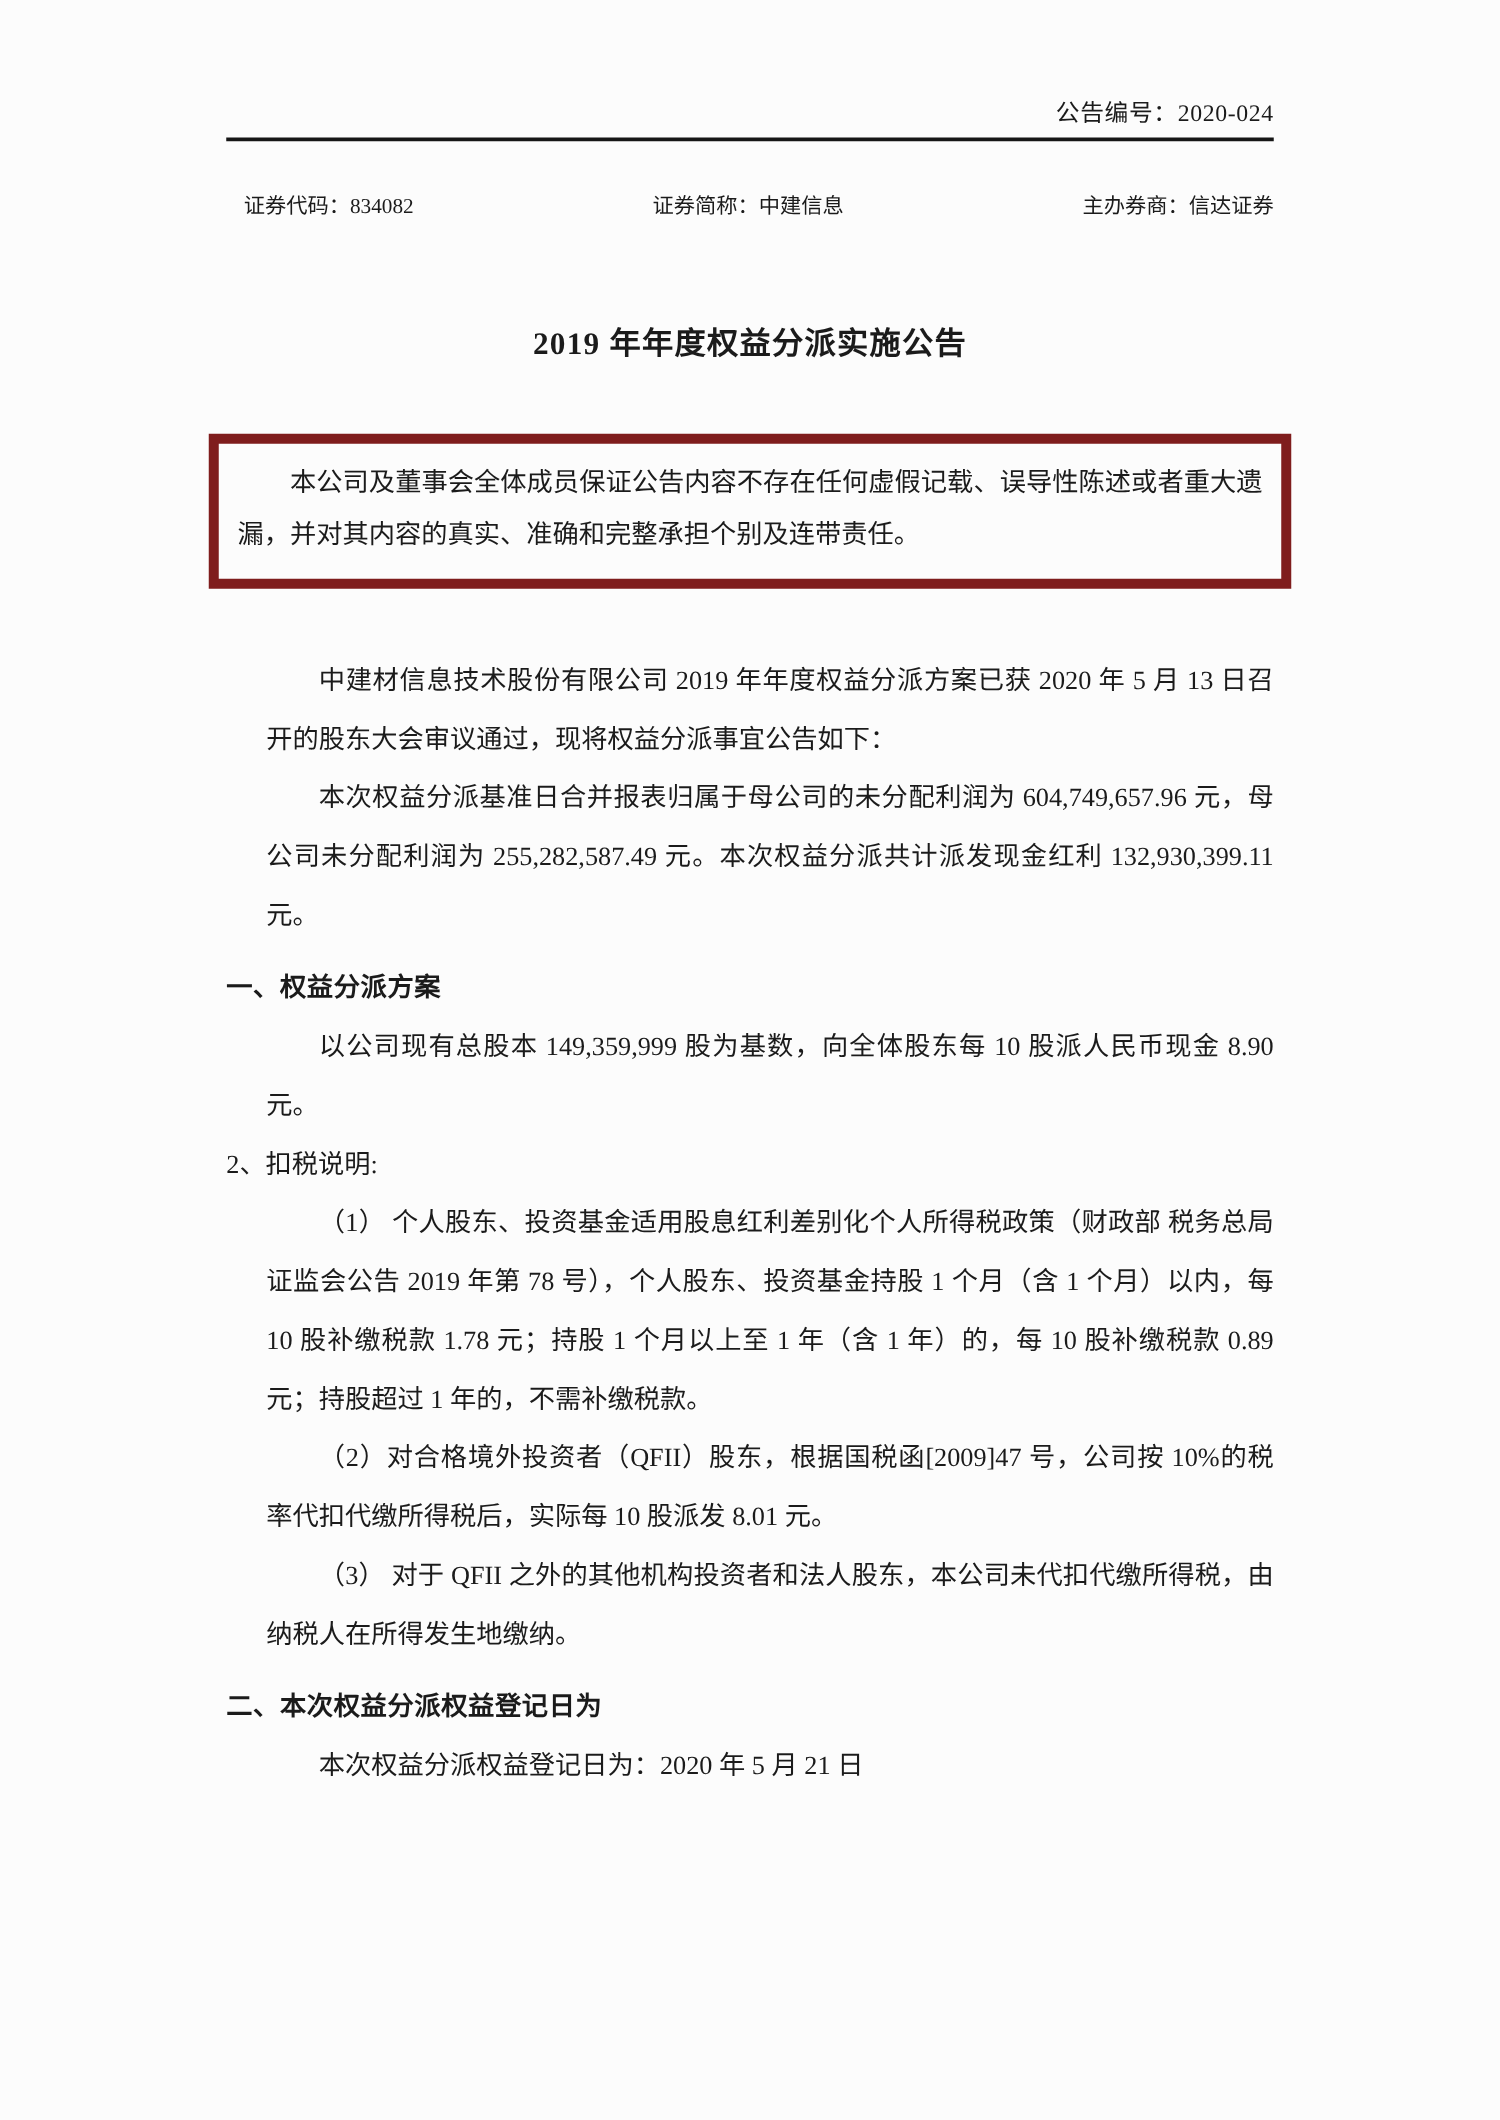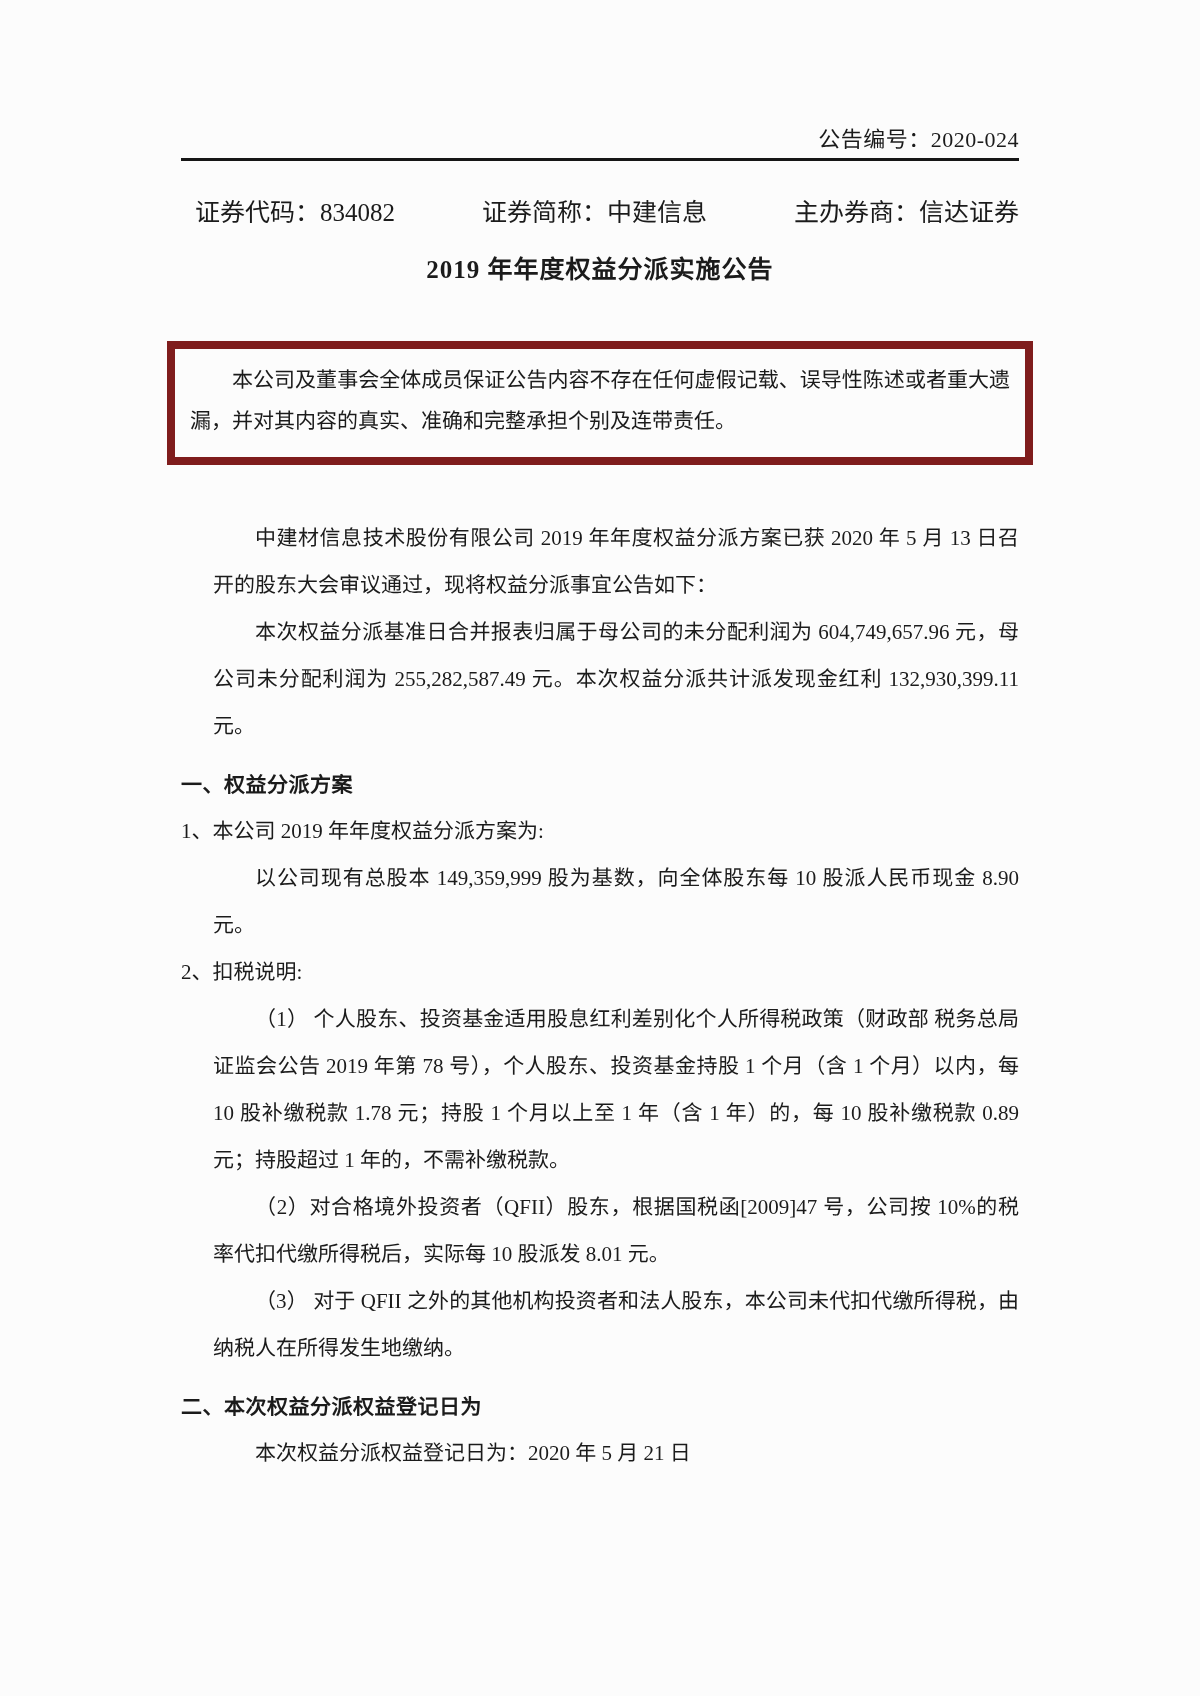--- a/index.html
+++ b/index.html
@@ -16,39 +16,38 @@
   }
   .page {
     box-sizing: border-box;
     width: 1200px;
     min-height: 1696px;
     padding: 80px 181px 60px 181px;
     background: #fcfcfc;
   }
   .doc-no {
     text-align: right;
-    font-size: 22px;
+    font-size: 19px;
     line-height: 24px;
     margin-bottom: 6px;
     letter-spacing: 0.5px;
-    margin-top: 48px;
   }
   .top-rule {
     height: 3px;
     background: #161616;
     margin-bottom: 38px;
   }
   .sec-header {
     display: flex;
     justify-content: space-between;
     align-items: flex-start;
-    font-size: 25px;
+    font-size: 17px;
     line-height: 28px;
     padding-left: 14px;
-    margin-bottom: 28px;
+    margin-bottom: 82px;
   }
   .title {
     text-align: center;
     font-size: 25px;
     font-weight: bold;
     line-height: 30px;
     margin: 0 0 31px 0;
     letter-spacing: 1px;
   }
   .subtitle {
@@ -117,21 +116,20 @@
   </div>
 
   <div class="body-text">
 
     <p class="indent">中建材信息技术股份有限公司 2019 年年度权益分派方案已获 2020 年 5 月 13 日召开的股东大会审议通过，现将权益分派事宜公告如下：</p>
 
     <p class="indent">本次权益分派基准日合并报表归属于母公司的未分配利润为 604,749,657.96 元，母公司未分配利润为 255,282,587.49 元。本次权益分派共计派发现金红利 132,930,399.11 元。</p>
 
     <p class="sec-heading">一、权益分派方案</p>
 
-    <p>1、本公司 2019 年年度权益分派方案为:</p>
 
     <p class="indent">以公司现有总股本 149,359,999 股为基数，向全体股东每 10 股派人民币现金 8.90 元。</p>
 
     <p>2、扣税说明:</p>
 
     <p class="indent">（1） 个人股东、投资基金适用股息红利差别化个人所得税政策（财政部 税务总局 证监会公告 2019 年第 78 号），个人股东、投资基金持股 1 个月（含 1 个月）以内，每 10 股补缴税款 1.78 元；持股 1 个月以上至 1 年（含 1 年）的，每 10 股补缴税款 0.89 元；持股超过 1 年的，不需补缴税款。</p>
 
     <p class="indent">（2）对合格境外投资者（QFII）股东，根据国税函[2009]47 号，公司按 10%的税率代扣代缴所得税后，实际每 10 股派发 8.01 元。</p>
 
     <p class="indent">（3） 对于 QFII 之外的其他机构投资者和法人股东，本公司未代扣代缴所得税，由纳税人在所得发生地缴纳。</p>

